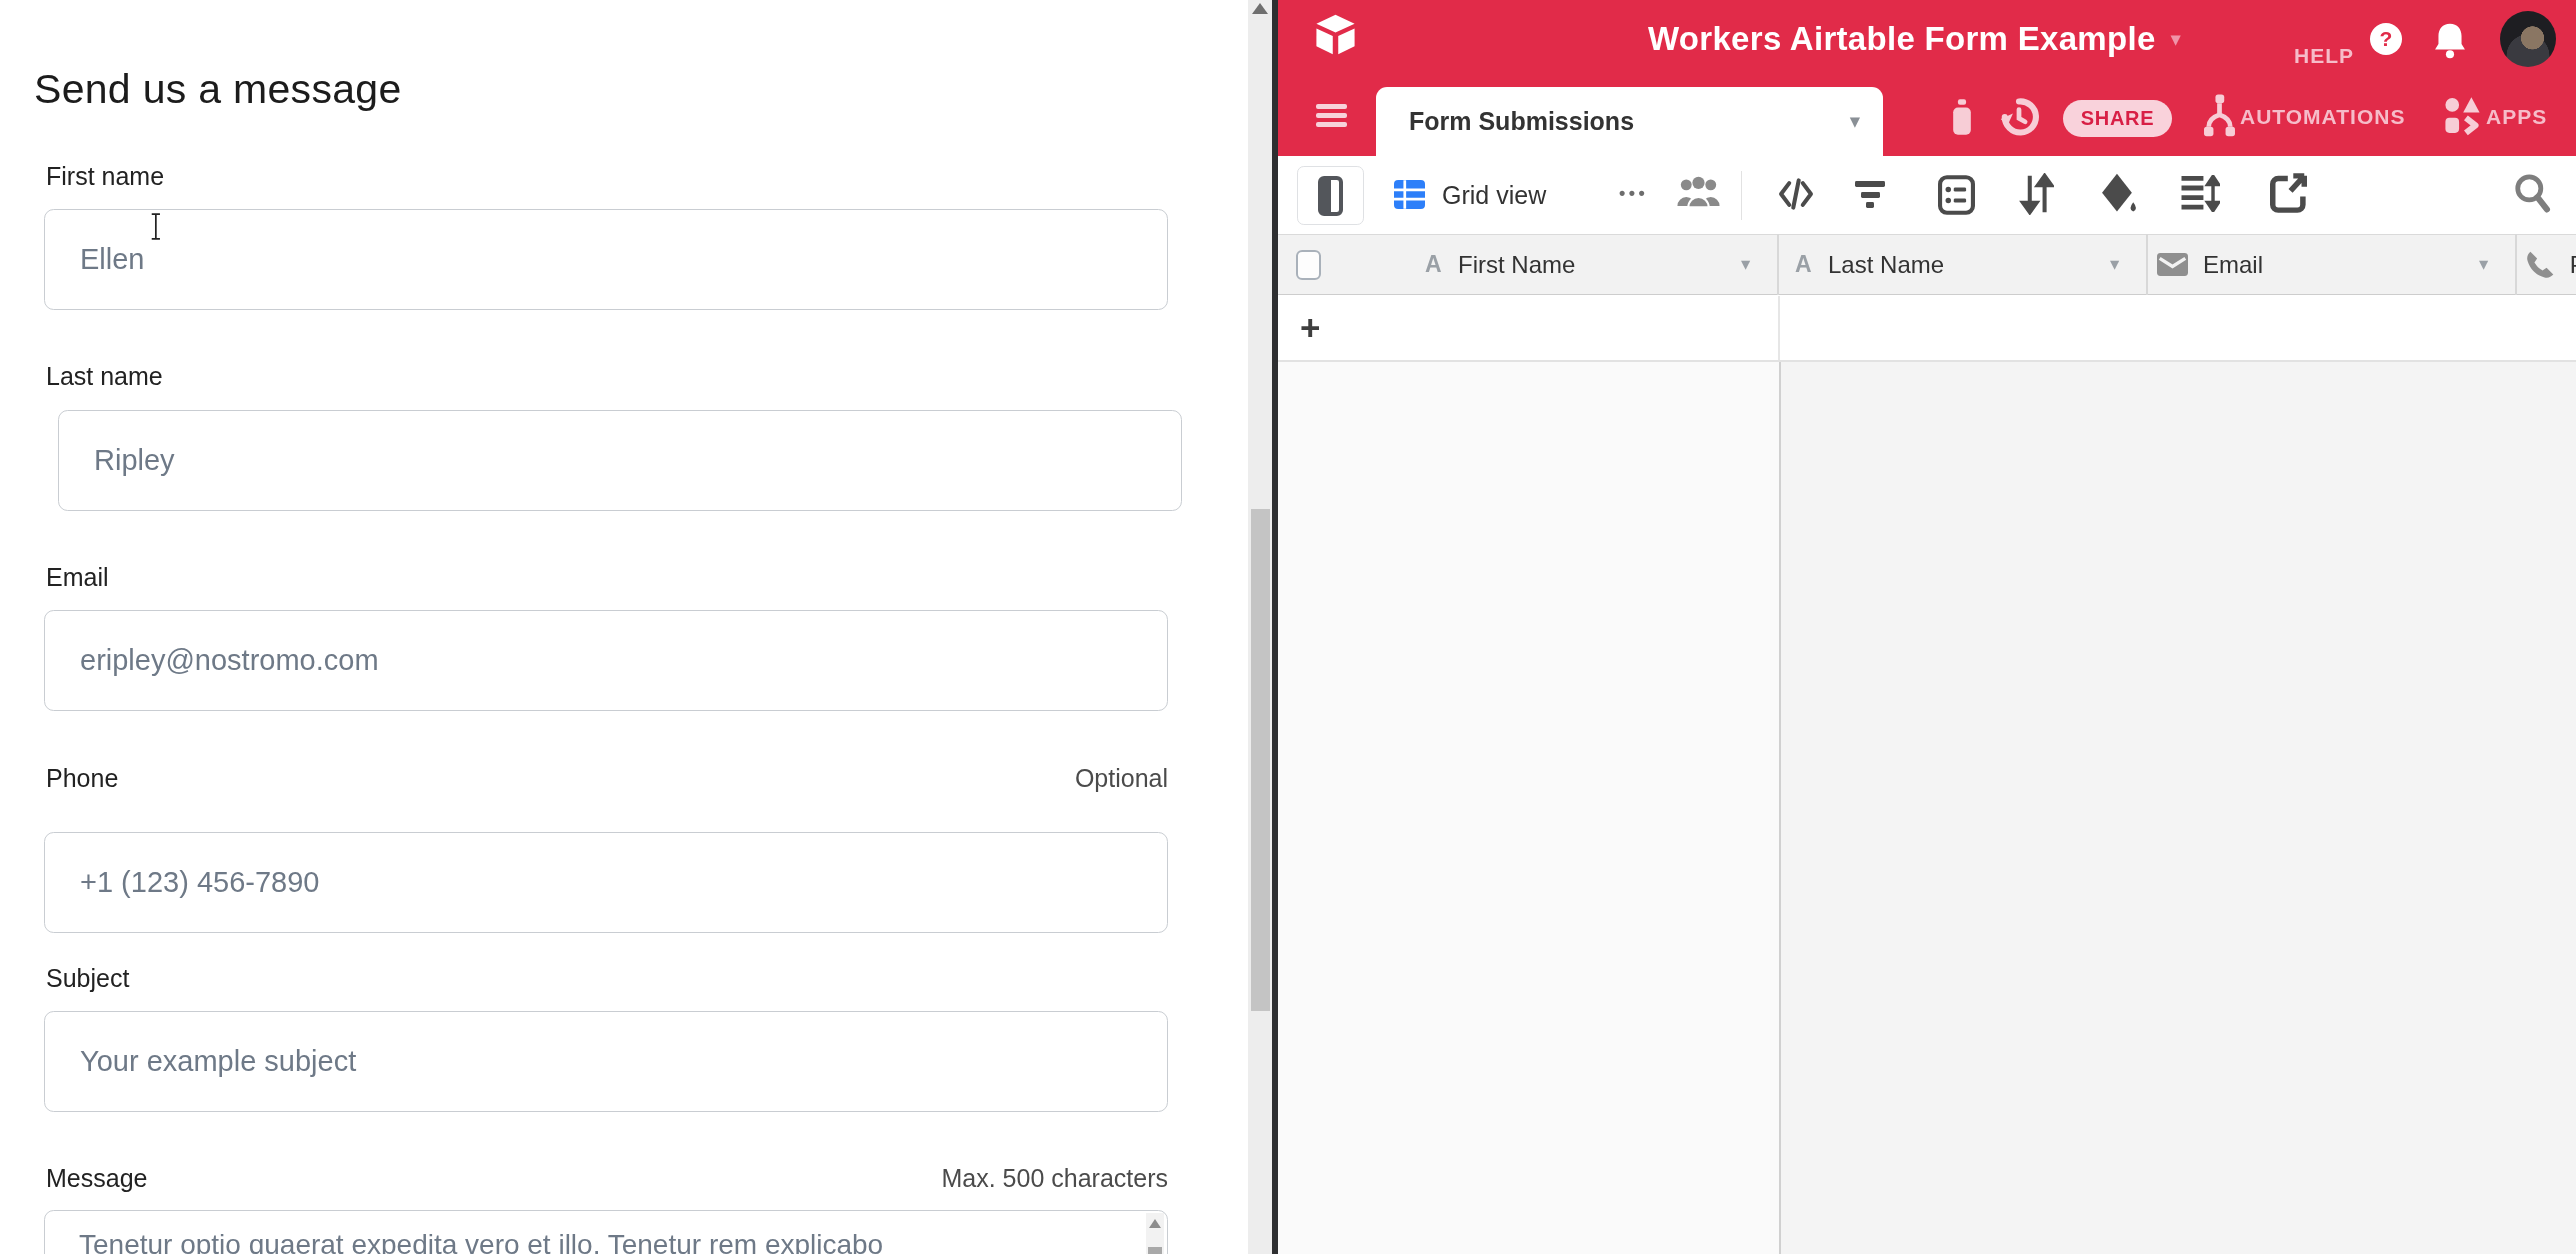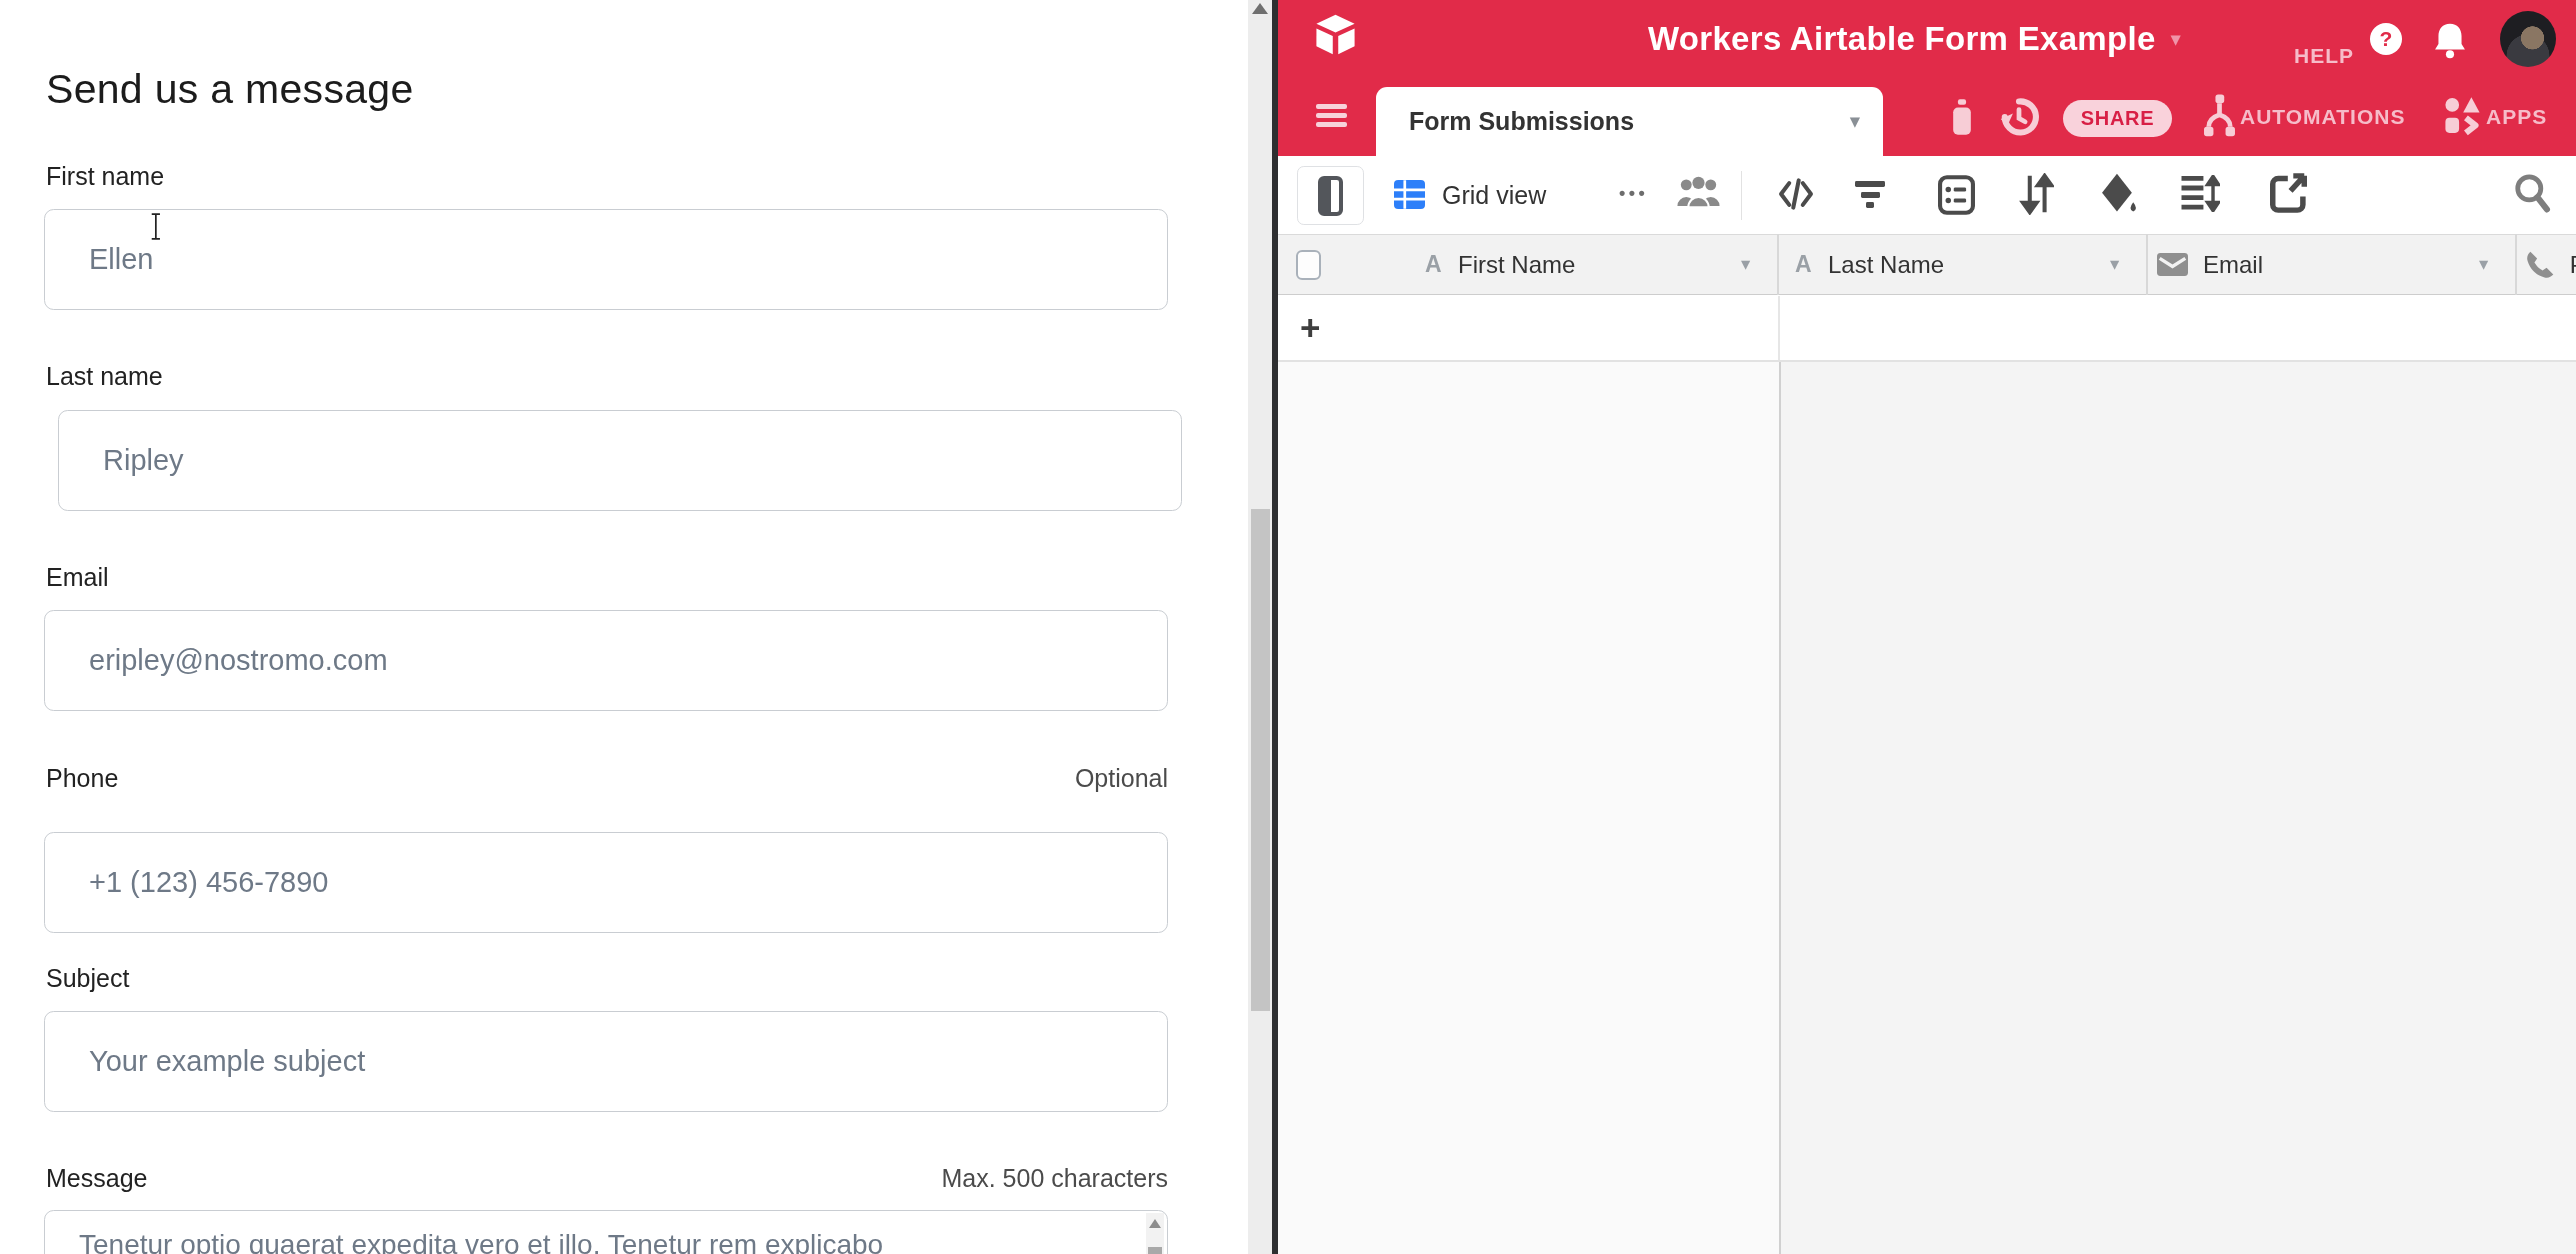--- a/index.html
+++ b/index.html
@@ -5,21 +5,21 @@
   html,body{margin:0;padding:0;background:#fff;}
   .stage{position:relative;width:2576px;height:1255px;overflow:hidden;
          font-family:"Liberation Sans",sans-serif;background:#fff;}
   .abs{position:absolute;}
   
   .form-title{font-size:41px;font-weight:500;color:#1c1c1c;letter-spacing:0.3px;}
   .f-label{font-size:25px;font-weight:500;color:#222;}
   .f-note{font-size:25px;color:#4b4b4b;text-align:right;}
   .f-input{box-sizing:border-box;width:1124px;height:101px;background:#fff;
            border:1.4px solid #c9cdd2;border-radius:9.6px;display:flex;align-items:center;
-           padding-left:44px;font-size:29px;color:#6e7987;}
+           padding-left:35px;font-size:29px;color:#6e7987;}
   .f-textarea{box-sizing:border-box;width:1124px;height:89px;background:#fff;
            border:1.4px solid #c9cdd2;border-radius:9.6px;overflow:hidden;position:absolute;}
   .msg-line{position:absolute;left:34px;top:18px;font-size:28px;color:#6e7987;white-space:nowrap;}
   .sb-track{background:#ededed;}
   .sb-thumb{background:#c4c4c4;}
   .sb-arrow{width:0;height:0;border-left:8.2px solid transparent;border-right:8.2px solid transparent;
             border-bottom:11px solid #6f6f6f;}
   .divider{background:#2e2f31;}
   
   .red{background:#e12b49;}
@@ -54,21 +54,21 @@
   .filterbar{background:#4b4b4b;border-radius:1.4px;}
   .empL{background:#fafafa;} .empR{background:#f4f4f4;}
   svg{display:block;}
 </style>
 </head>
 <body>
 
 <div class="stage">
 
   <div class="abs" style="left:0;top:0;width:1248px;height:1255px;background:#fff;">
-    <div class="abs form-title" style="left:46px;top:66px;">Send us a message</div>
+    <div class="abs form-title" style="left:34px;top:66px;">Send us a message</div>
 
     <div class="abs f-label" style="left:46px;top:162px;">First name</div>
     <div class="abs f-input" style="left:44px;top:209px;">
       <span>Ellen</span>
     </div>
     <svg class="abs" style="left:149px;top:212px;" width="13.7" height="29" viewBox="0 0 20 42">
       <path d="M4 3 H16 M10 3 V39 M4 39 H16" stroke="#222" stroke-width="2.5" fill="none"></path>
     </svg>
 
     <div class="abs f-label" style="left:46px;top:362px;">Last name</div>

